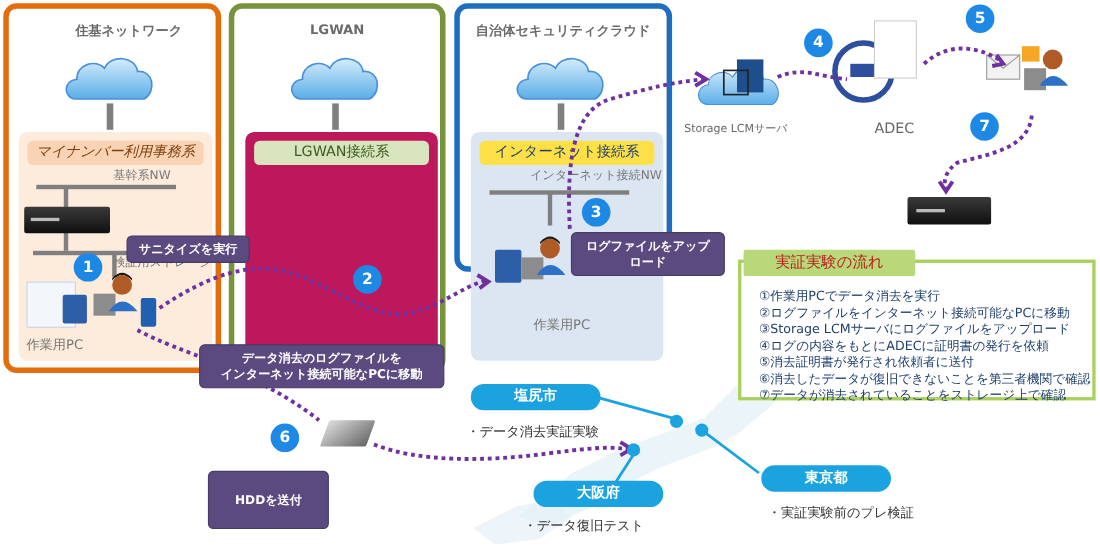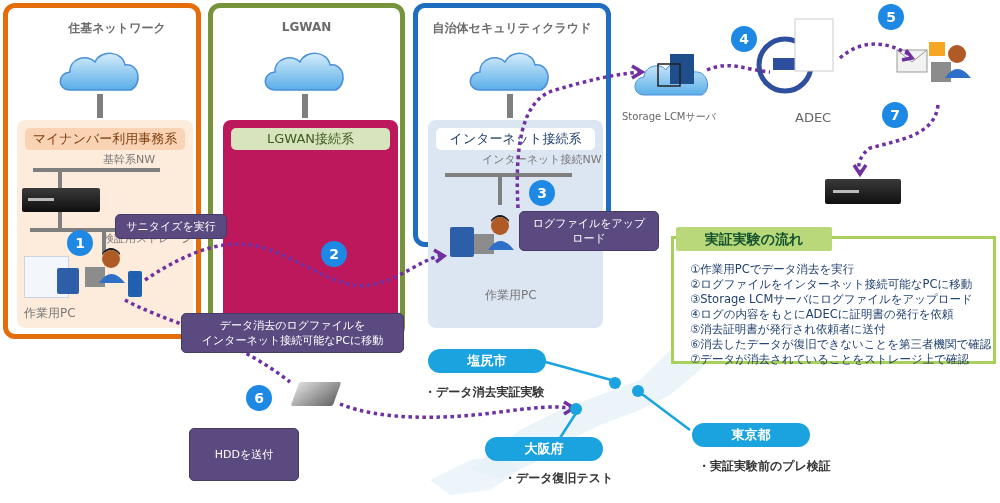--- a/index.html
+++ b/index.html
@@ -11,45 +11,45 @@
   .zone { position: absolute; border-radius: 12px; border-width: 5px; border-style: solid; background: #fff; }
   .zone-title { position: absolute; left: 0; right: 0; text-align: center; font-weight: bold; font-size: 12px; color: #6b6b6b; }
   .inner { position: absolute; border-radius: 8px; }
   .inner-label { position: absolute; left: 8px; right: 8px; height: 22px; border-radius: 5px; text-align: center; font-size: 13px; line-height: 22px; }
 
   .nwlabel { position: absolute; font-size: 11px; color: #777; }
   .bar { position: absolute; background: #7f7f7f; }
 
   .step { position: absolute; width: 26px; height: 26px; border-radius: 50%; background: #1e88e5; color: #fff; font-weight: bold; font-size: 14px; text-align: center; line-height: 26px; }
 
-  .callout { position: absolute; background: #5b4a7f; color: #fff; font-size: 11px; text-align: center; border-radius: 5px; border: 1px solid #463a66; padding: 4px 8px; line-height: 15px; }
+  .callout { position: absolute; background: #5b4a7f; color: #fff; font-size: 11px; text-align: center; border-radius: 5px; border: 1px solid #463a66; padding: 4px 8px; line-height: 15px; font-weight: bold; }
 
   .caption { position: absolute; font-size: 12px; color: #666; }
 
   .pill { position: absolute; height: 24px; border-radius: 12px; background: #1aa3de; color: #fff; font-weight: bold; font-size: 13px; text-align: center; line-height: 24px; }
   .dot { position: absolute; width: 12px; height: 12px; border-radius: 50%; background: #1aa3de; }
-  .bullet { position: absolute; font-size: 12px; color: #333; font-weight: bold; }
+  .bullet { position: absolute; font-size: 12px; color: #333; }
 
   .flow-box { position: absolute; left: 671px; top: 236px; width: 325px; height: 128px; border: 3px solid #a9d05a; background: #fff; }
-  .flow-tab { position: absolute; left: 676px; top: 227px; width: 156px; height: 24px; background: #b8d87a; border-radius: 2px; color: #14532d; font-size: 14px; font-weight: bold; text-align: center; line-height: 24px; }
+  .flow-tab { position: absolute; left: 676px; top: 227px; width: 156px; height: 24px; background: #b8d87a; border-radius: 2px; color: #b91c1c; font-size: 14px; font-weight: normal; text-align: center; line-height: 24px; }
   .flow-list { position: absolute; left: 690px; top: 262px; font-size: 11.5px; color: #1f3f6e; line-height: 15px; list-style: none; }
 
   svg.overlay { position: absolute; left: 0; top: 0; pointer-events: none; }
 </style>
 </head>
 <body>
 
 <svg class="overlay" width="1000" height="503">
   <path d="M470,470 L520,430 L560,410 L600,395 L640,380 L670,350 L700,320 L720,290 L735,260 L740,240 L750,260 L745,300 L725,340 L700,370 L670,395 L640,410 L600,425 L570,440 L540,460 L500,478 Z" fill="#e6f1f8" opacity="0.8"></path>
   <path d="M430,480 L470,460 L500,455 L520,470 L490,490 L450,495 Z" fill="#e6f1f8" opacity="0.7"></path>
 </svg>
 
 <div class="zone" style="left:3px; top:3px; width:198px; height:336px; border-color:#e46c0a;">
   <div class="zone-title" style="top:12px;padding-left:30px;">住基ネットワーク</div>
-  <div class="inner" style="left:9px; top:112px; width:176px; height:208px; background:#fdebdc;">
+  <div class="inner" style="left:9px; top:112px; width:176px; height:208px; background:#fdebdc;font-style:italic;">
     <div class="inner-label" style="top:8px; background:#fad3b4; color:#7f3f0f;">マイナンバー利用事務系</div>
   </div>
 </div>
 
 <svg class="abs" style="left:55px; top:45px;" width="90" height="60">
   <defs>
       <linearGradient id="cg" x1="0" y1="0" x2="0" y2="1">
         <stop offset="0" stop-color="#d4ecfb"></stop>
         <stop offset="1" stop-color="#5aaee8"></stop>
       </linearGradient>
@@ -85,21 +85,21 @@
   </div>
 </div>
 <svg class="abs" style="left:260px; top:45px;" width="90" height="60">
   <path d="M15,45 C2,45 2,28 15,27 C14,14 32,8 40,17 C46,4 68,6 70,20 C84,18 88,38 76,45 Z" fill="url(#cg)" stroke="#4a90d9" stroke-width="1.5"></path>
 </svg>
 <div class="bar" style="left:302px; top:94px; width:6px; height:24px;"></div>
 
 <div class="zone" style="left:413px; top:3px; width:198px; height:244px; border-color:#1f6dbf;">
   <div class="zone-title" style="top:12px;">自治体セキュリティクラウド</div>
   <div class="inner" style="left:10px; top:112px; width:175px; height:208px; background:#dce6f2;">
-    <div class="inner-label" style="top:8px; background:#ffffff; color:#1f3f6e;text-align:center;">インターネット接続系</div>
+    <div class="inner-label" style="top:8px; background:#fde047; color:#1f3f6e;text-align:center;">インターネット接続系</div>
   </div>
 </div>
 <svg class="abs" style="left:465px; top:45px;" width="90" height="60">
   <path d="M15,45 C2,45 2,28 15,27 C14,14 32,8 40,17 C46,4 68,6 70,20 C84,18 88,38 76,45 Z" fill="url(#cg)" stroke="#4a90d9" stroke-width="1.5"></path>
 </svg>
 <div class="bar" style="left:507px; top:94px; width:6px; height:24px;"></div>
 <div class="nwlabel" style="left:482px; top:152px;">インターネット接続NW</div>
 <div class="bar" style="left:445px; top:173px; width:127px; height:4px;"></div>
 <div class="bar" style="left:498px; top:175px; width:4px; height:30px;"></div>
 <div class="abs" style="left:450px; top:227px; width:24px; height:30px; background:#2c5fa8; border-radius:2px;"></div>
@@ -177,21 +177,21 @@
   <div>データ消去のログファイルを</div>
   <div>インターネット接続可能なPCに移動</div>
 </div>
 <div class="callout" style="left:519px; top:211px; width:140px;">ログファイルをアップロード</div>
 <div class="callout" style="left:189px; top:428px; width:110px; padding:18px;">HDDを送付</div>
 
 <div class="pill" style="left:428px; top:349px; width:118px;">塩尻市</div>
 <div class="bullet" style="left:424px; top:384px;">・データ消去実証実験</div>
 <div class="dot" style="left:609px; top:377px;"></div>
 <div class="pill" style="left:485px; top:437px; width:118px;">大阪府</div>
-<div class="bullet" style="left:476px; top:470px;margin-left:28px;">・データ復旧テスト</div>
+<div class="bullet" style="left:476px; top:470px;">・データ復旧テスト</div>
 <div class="dot" style="left:570px; top:403px;"></div>
 <div class="pill" style="left:692px; top:423px; width:118px;">東京都</div>
 <div class="bullet" style="left:698px; top:458px;">・実証実験前のプレ検証</div>
 <div class="dot" style="left:632px; top:385px;"></div>
 
 <div class="flow-box"></div>
 <div class="flow-tab">実証実験の流れ</div>
 <ul class="flow-list">
   <li>①作業用PCでデータ消去を実行</li>
   <li>②ログファイルをインターネット接続可能なPCに移動</li>

